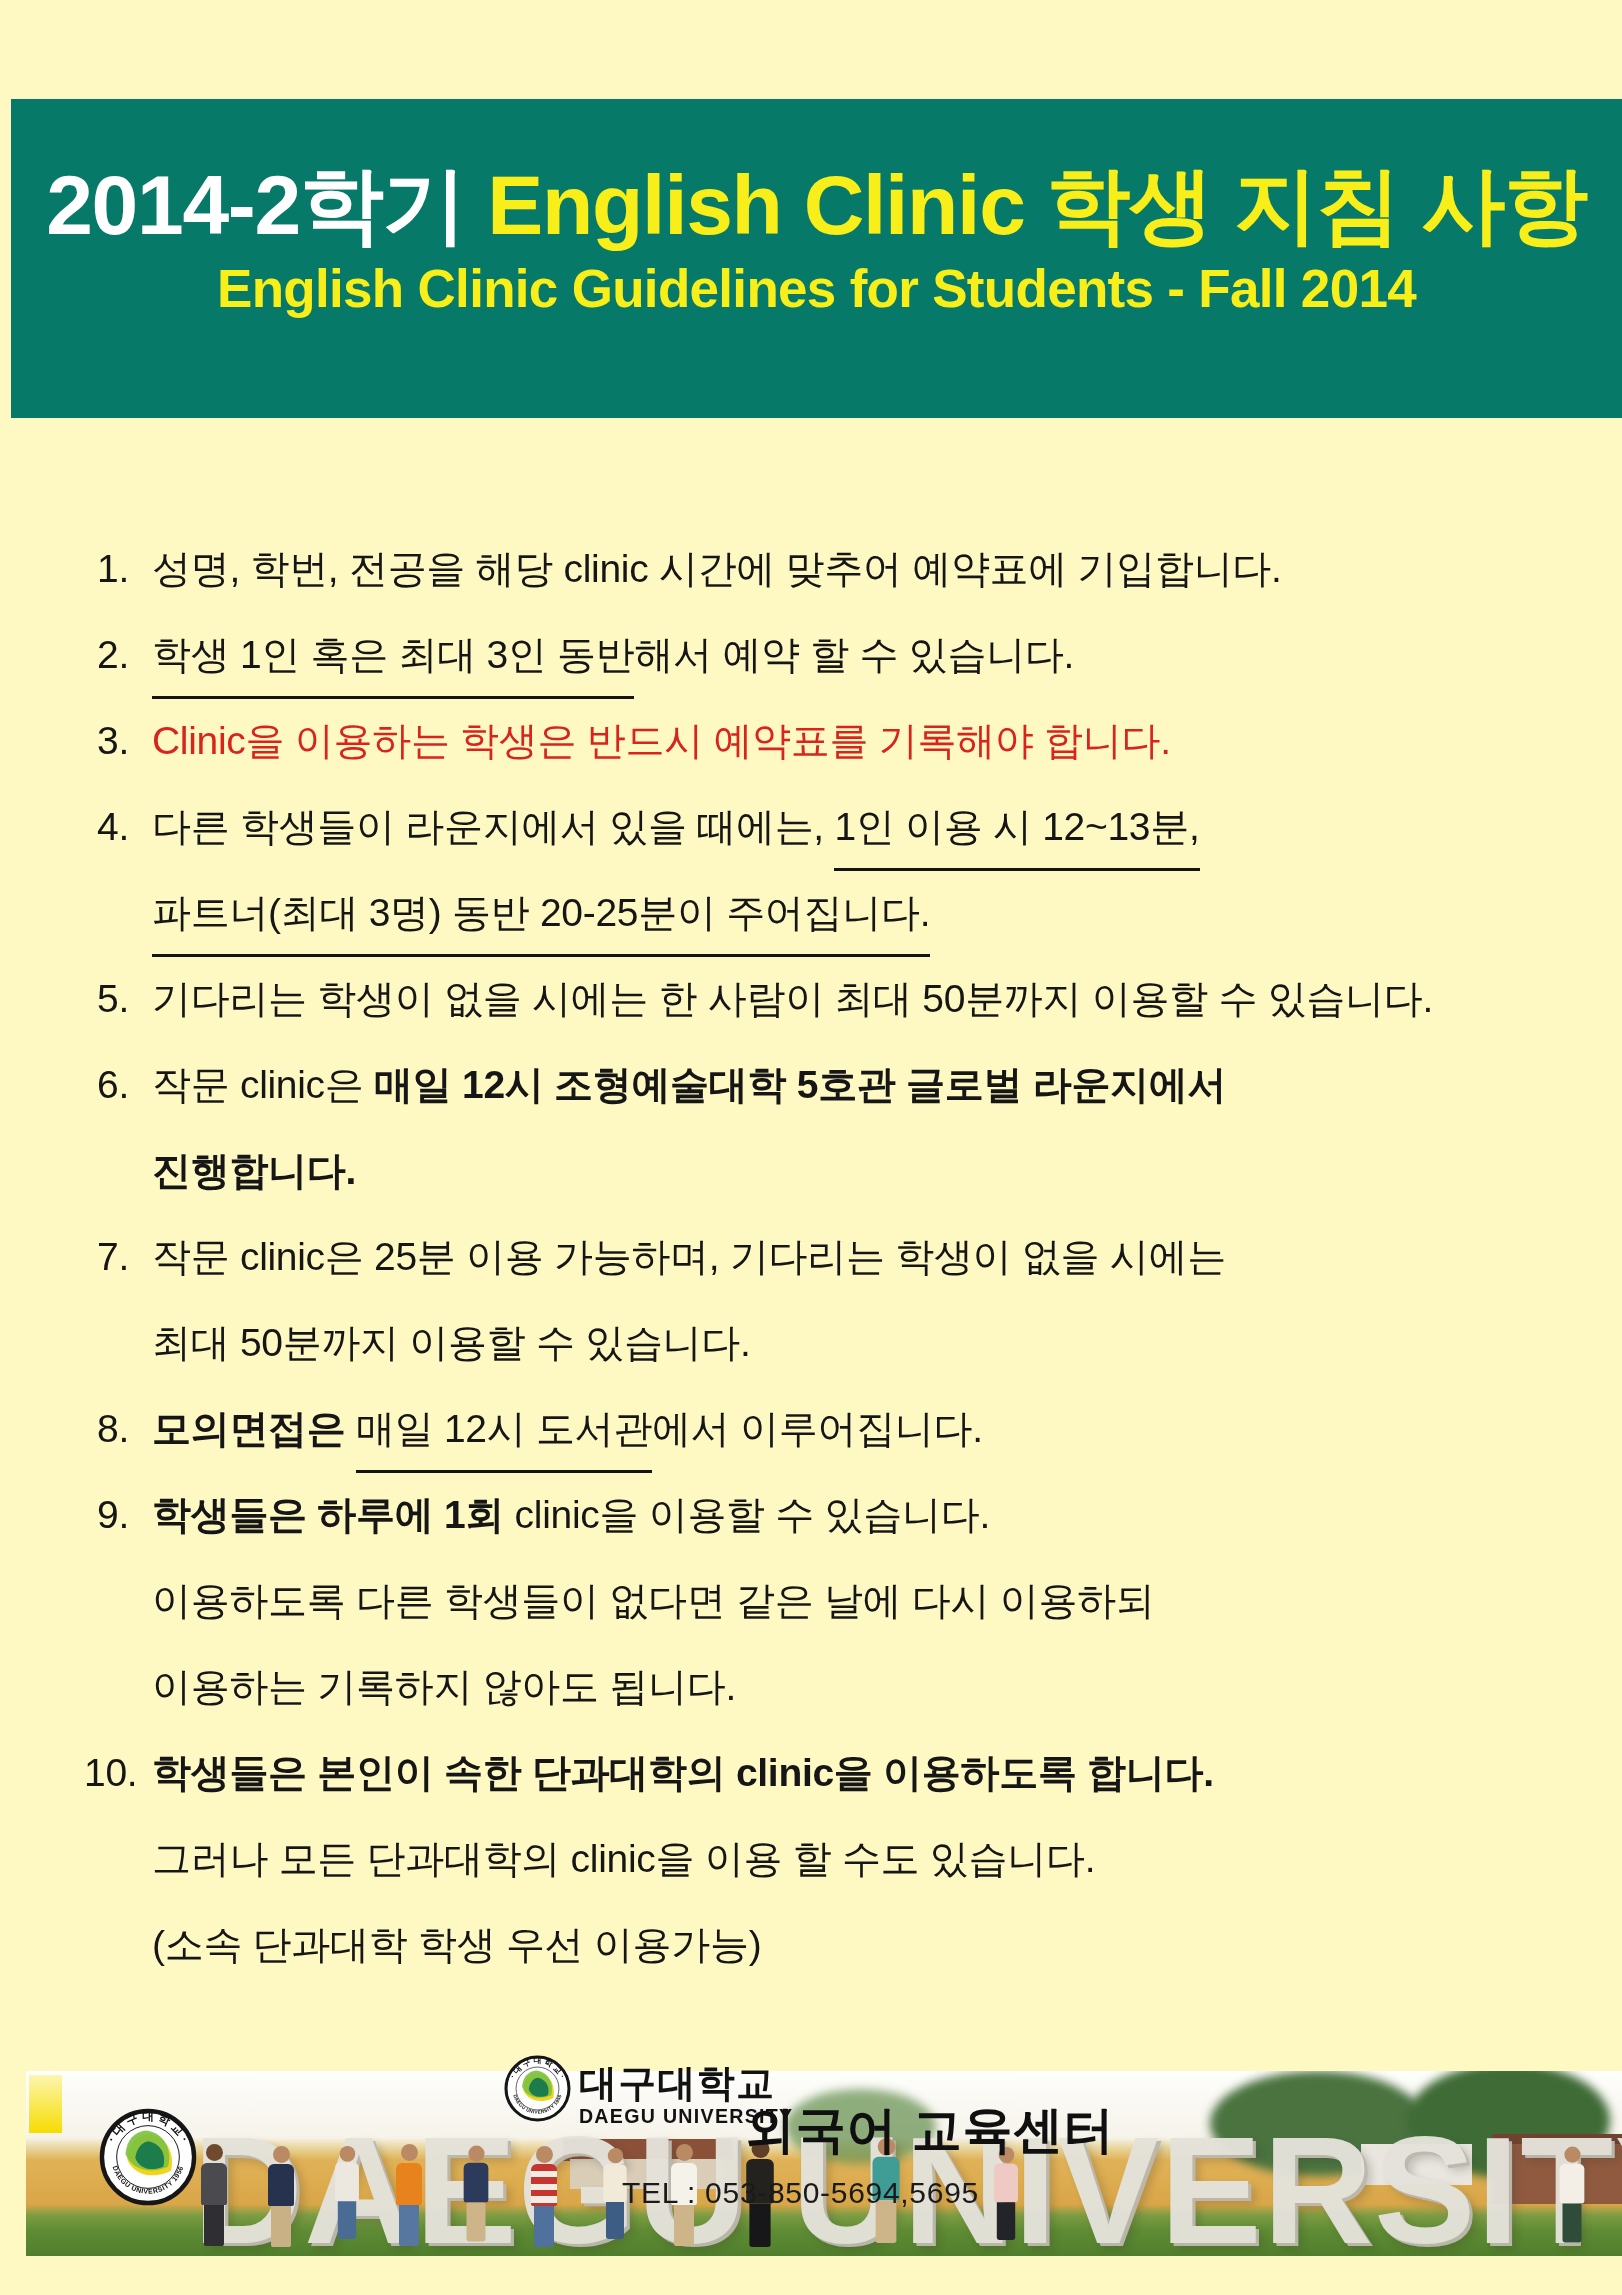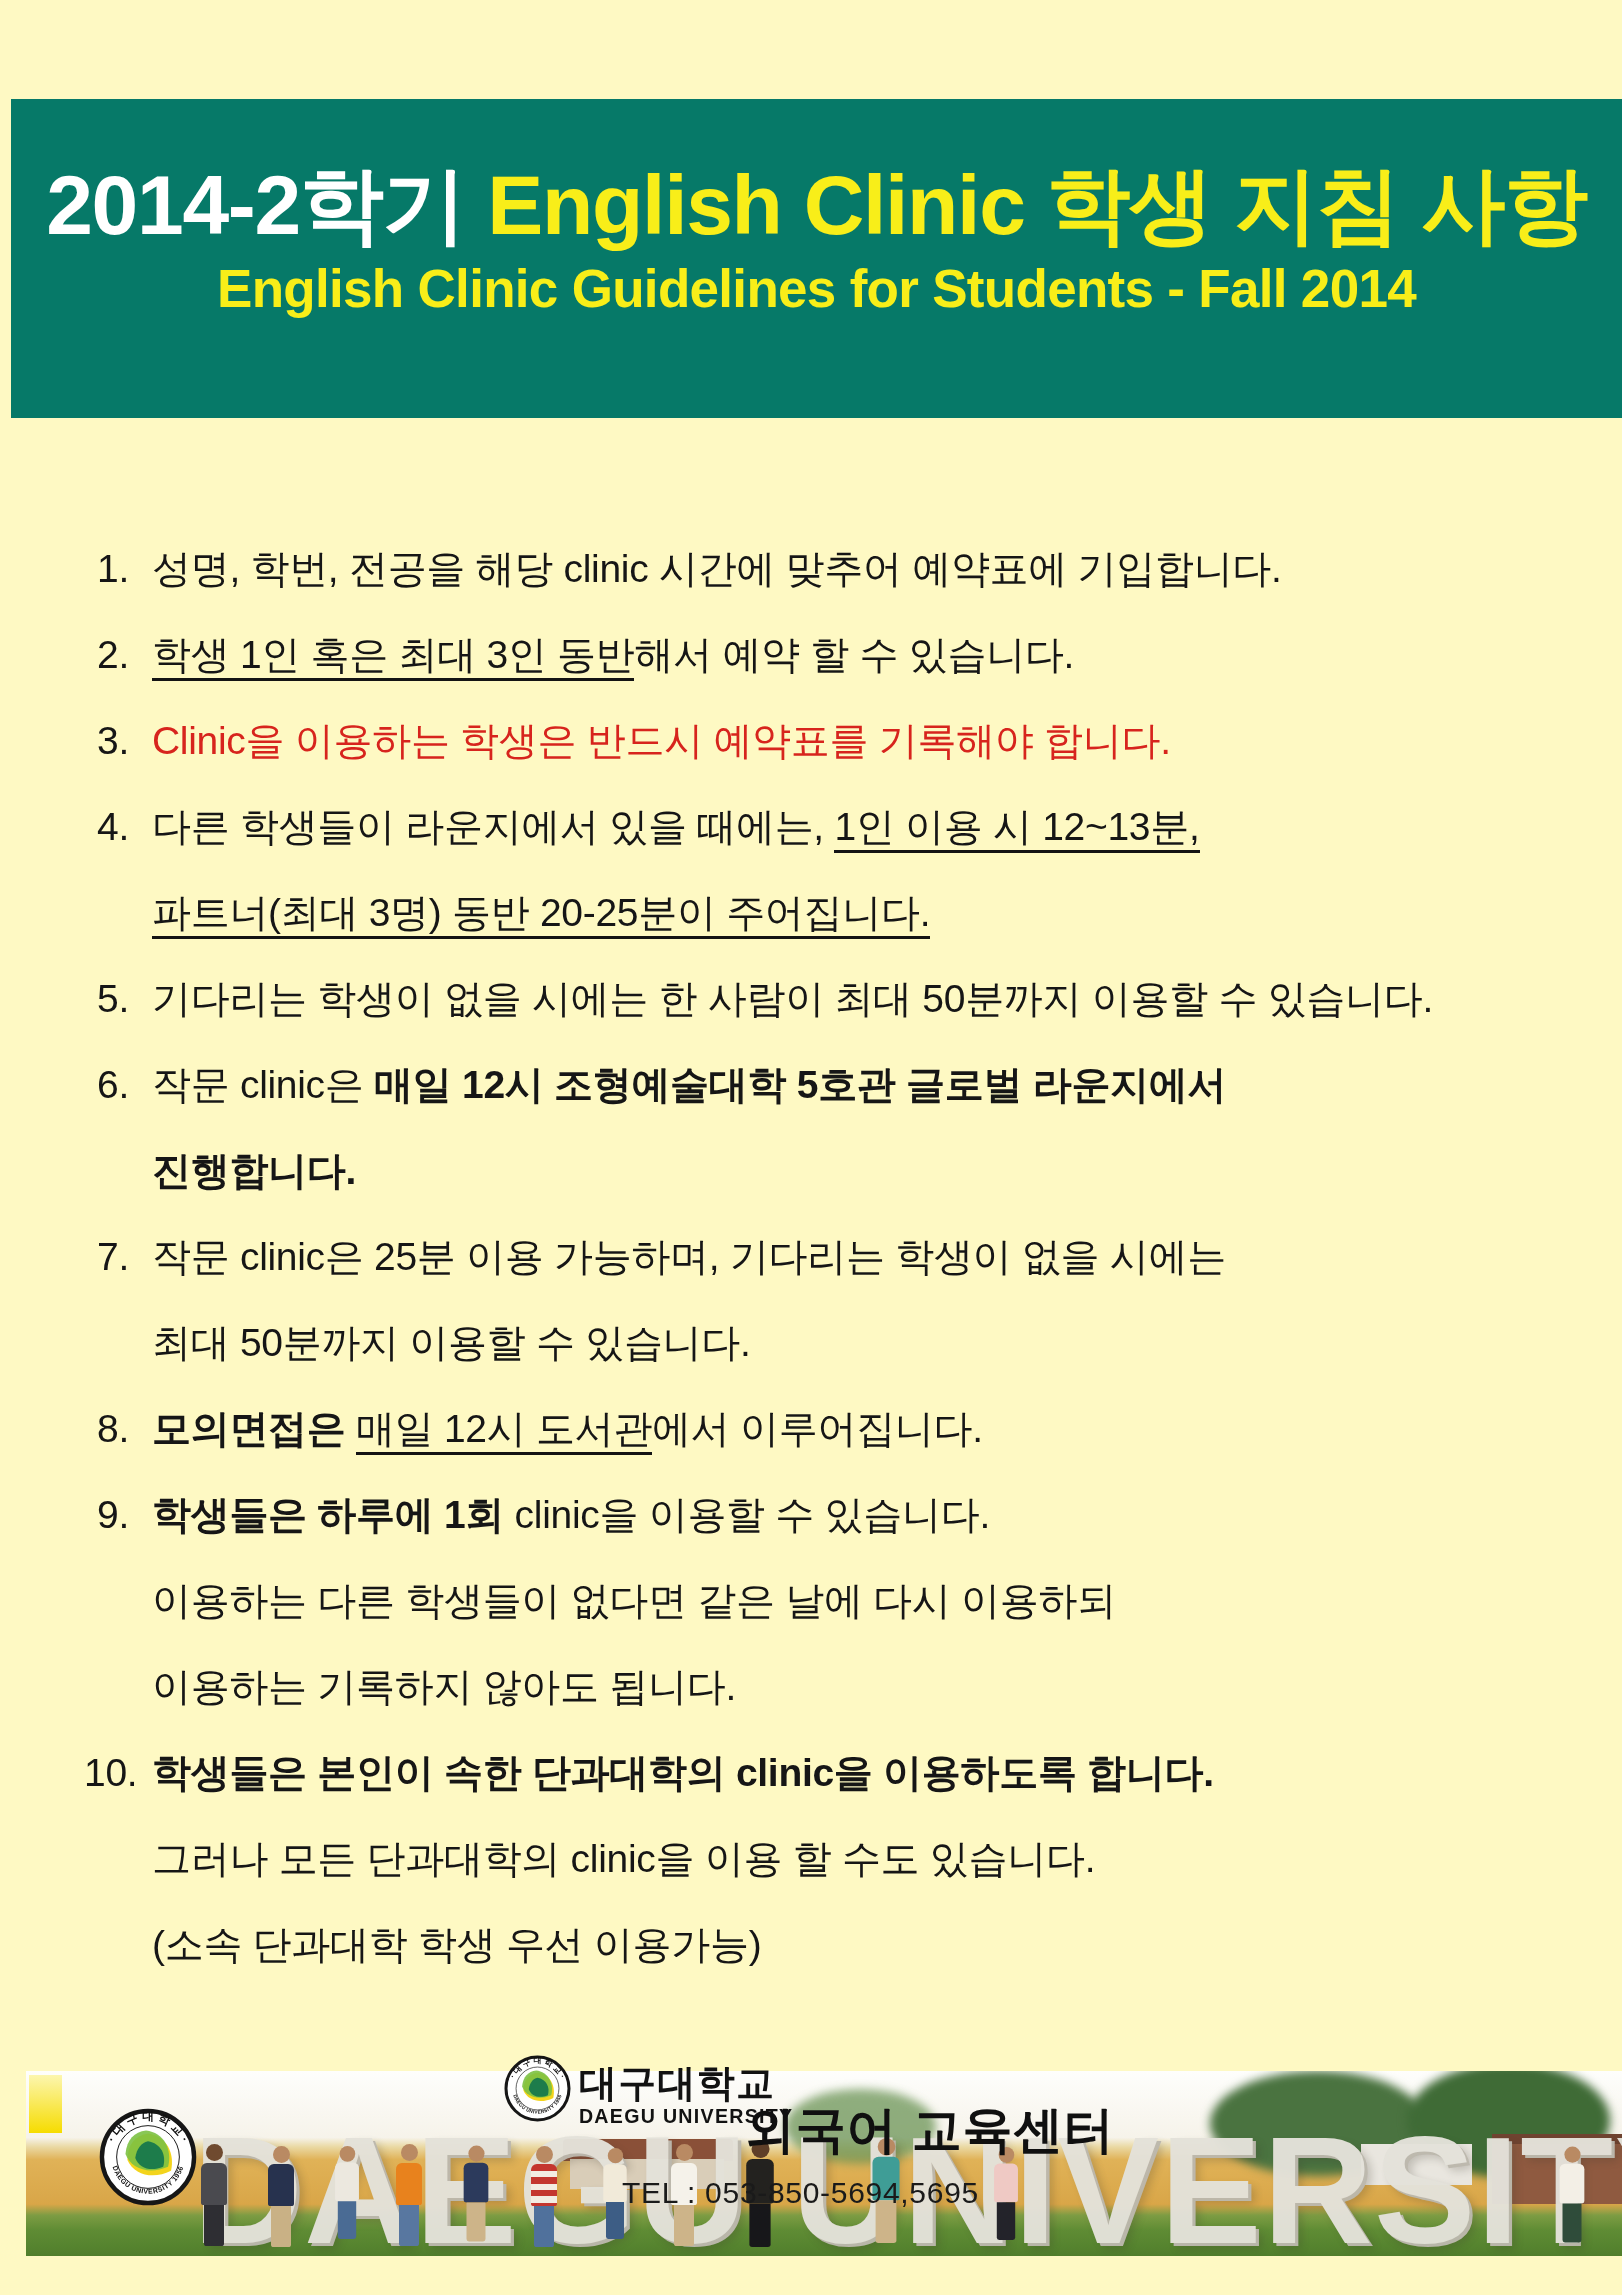--- a/index.html
+++ b/index.html
@@ -16,21 +16,21 @@
   .banner .t-yellow{color:#f8ee19;}
   .banner .line2{margin-top:7px;font-size:53px;font-weight:700;color:#f8ee19;
                  letter-spacing:-0.7px;white-space:nowrap;}
 
   
   .guidelines{position:absolute;left:97px;top:526px;width:1479px;color:#161616;}
   .gl-line{position:relative;height:86px;line-height:86px;font-size:39px;
            padding-left:55px;white-space:nowrap;letter-spacing:-0.3px;}
   .gl-num{position:absolute;left:0;top:0;}
   .gl-num.wide{left:-13px;}
-  .u{border-bottom:3.3px solid #141414;padding-bottom:2px;}
+  .u{border-bottom:3.3px solid #141414;padding-bottom:20px;}
   .b{font-weight:700;}
   .red{color:#d7241d;margin-top:13px;}
 
   
   .photo{position:absolute;left:26px;top:2071px;width:1597px;height:185px;overflow:hidden;
          background:linear-gradient(180deg,#fefefc 0%,#f6f3ea 36%,#ead9a4 41%,
                     #e0b257 48%,#d9a648 72%,#7d9c43 78%,#5f8c34 86%,#507e2c 100%);}
   .tree{position:absolute;border-radius:50%;filter:blur(4.6px);}
   .bldg{position:absolute;}
   .big-letters{position:absolute;left:167px;bottom:-22px;font-size:152px;font-weight:700;
@@ -115,21 +115,21 @@
     <div class="gl-line">
       <span class="gl-num">8.</span>
       <span class="b">모의면접은 </span><span class="u">매일 12시 도서관</span><span>에서 이루어집니다.</span>
     </div>
 
     <div class="gl-line">
       <span class="gl-num">9.</span>
       <span class="b">학생들은 하루에 1회</span><span> clinic을 이용할 수 있습니다.</span>
     </div>
     <div class="gl-line">
-      <span>이용하는 다른 학생들이 없다면 같은 날에 다시 이용하되</span>
+      <span>이용하도록 다른 학생들이 없다면 같은 날에 다시 이용하되</span>
     </div>
     <div class="gl-line">
       <span>이용하는 기록하지 않아도 됩니다.</span>
     </div>
 
     <div class="gl-line">
       <span class="gl-num wide">10.</span>
       <span class="b">학생들은 본인이 속한 단과대학의 clinic을 이용하도록 합니다.</span>
     </div>
     <div class="gl-line">

